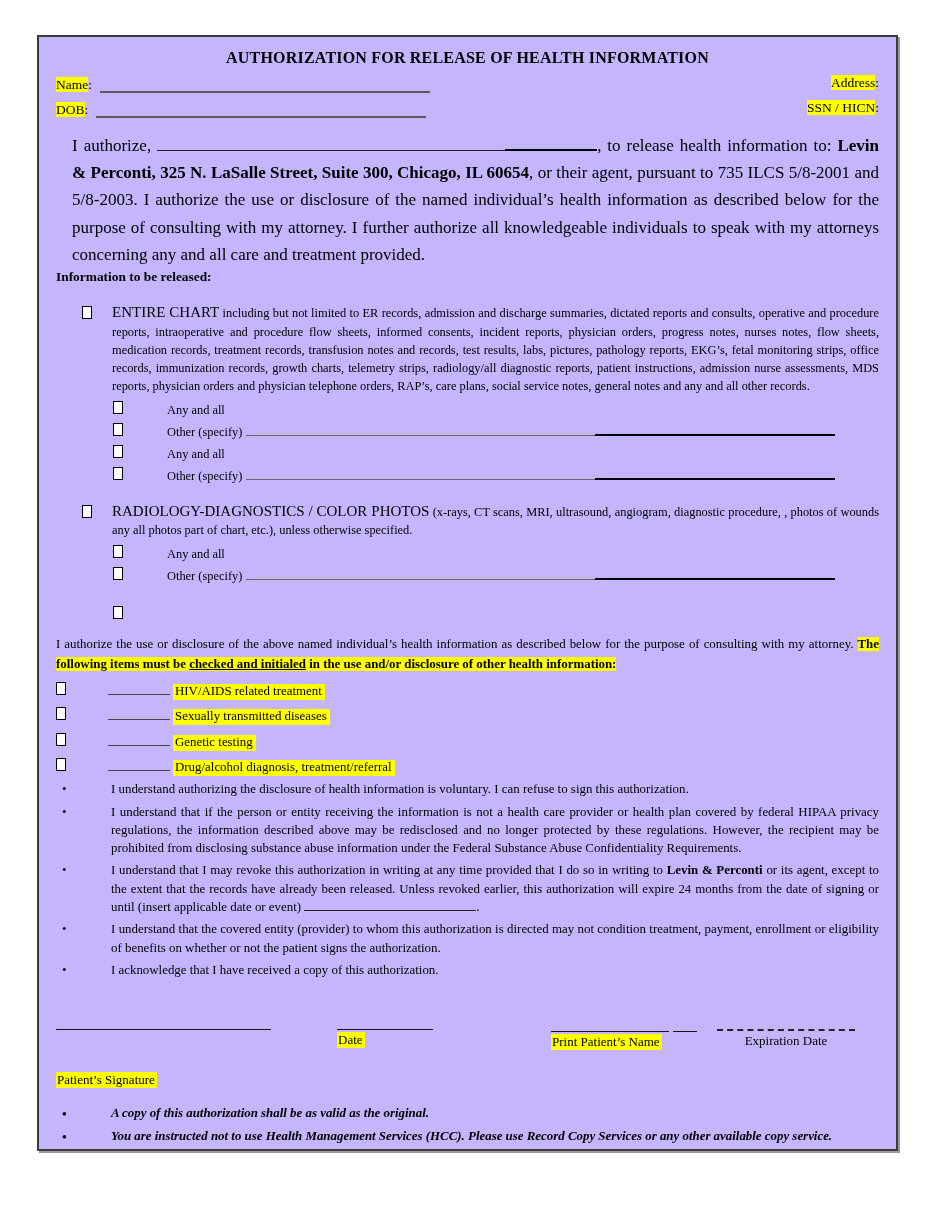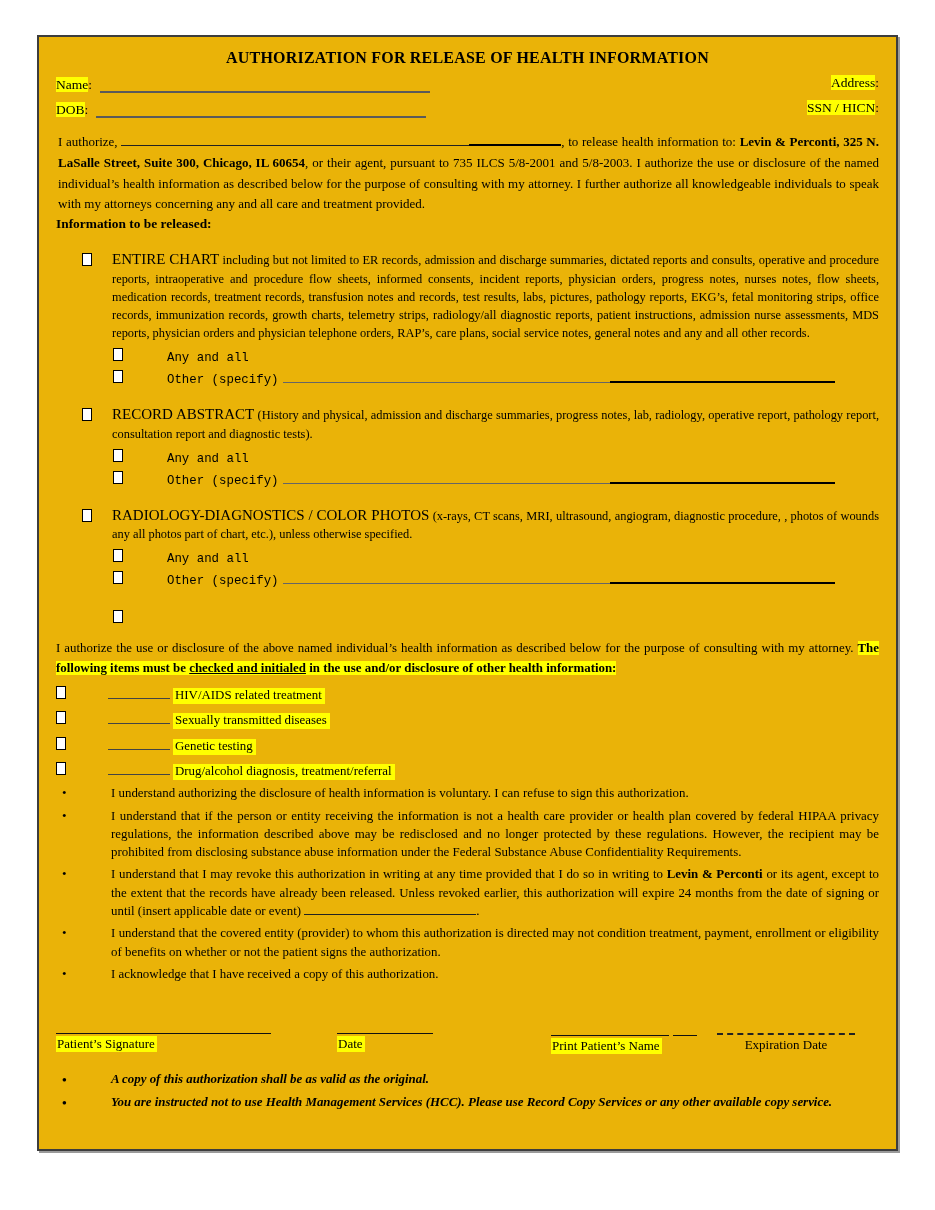--- a/index.html
+++ b/index.html
@@ -3,51 +3,51 @@
 <meta charset="utf-8">
 <style>
   html,body{margin:0;padding:0;background:#ffffff;}
   body{
     width:935px;height:1210px;overflow:hidden;position:relative;
     font-family:"Liberation Serif","DejaVu Serif",serif;color:#000;
   }
   .form-border{
     position:absolute;left:37px;top:35px;width:823px;height:1102px;
     border:2px solid #3d3d3d;box-shadow:2px 2px 0 #9a9a9a;
-    padding:10px 17px 0 17px;background:#eab308;
+    padding:10px 17px 0 17px;background:#c4b5fd;
   }
   .hl{background:#ffff00;}
   .title{
     text-align:center;font-weight:bold;font-size:16px;margin:2px 0 8px 0;letter-spacing:.2px;
   }
   
   .fields{font-size:13.5px;}
   .field-row{display:flex;margin-bottom:7px;}
   .fgroup{display:flex;align-items:flex-end;}
   .fgroup.left{width:396px;}
   .fgroup.right{width:430px;flex-direction:column;}
   .flabel{white-space:nowrap;}
   .fline{flex:1;border-bottom:2px solid #5a5a5a;margin-left:8px;height:14px;max-width:330px;}
   
   .blank{display:inline-block;border-bottom:1px solid #222;height:12px;vertical-align:baseline;}
   .blank.thick{border-bottom-width:2px;border-bottom-color:#000;}
   
-  .para{font-size:13px;line-height:1.6;text-align:justify;margin:14px 0 0 2px;}
+  .para{font-size:17px;line-height:1.6;text-align:justify;margin:14px 0 0 16px;}
   .info-head{font-weight:bold;font-size:13.4px;margin:1px 0 0 0;}
   
   .cb{
     display:inline-block;width:8px;height:11px;border:1.3px solid #000;
     background:#fff;vertical-align:baseline;flex:none;
   }
   
   .section{display:grid;grid-template-columns:30px 1fr;margin:17px 0 0 26px;}
   .section .cb{margin-top:4px;}
   .sec-text{font-size:12.4px;line-height:1.45;text-align:justify;}
   .sec-title{font-size:15px;}
-  .option{display:grid;grid-template-columns:53px 12px;grid-auto-flow:column;margin:3px 0 0 57px;font-size:12.4px;align-items:baseline;grid-template-columns:42px 1fr;font-family:Liberation Mono, monospace;}
+  .option{display:grid;grid-template-columns:53px 12px;grid-auto-flow:column;margin:3px 0 0 57px;font-size:12.4px;align-items:baseline;grid-template-columns:42px 1fr;}
   .option .cb{margin-top:2px;}
   .option-text{display:flex;align-items:baseline;margin-left:12px;}
   .option-label{white-space:nowrap;}
   .oline-a{flex-grow:1.45;border-bottom:1px solid #666;height:12px;margin-left:4px;}
   .oline-b{flex-grow:1;border-bottom:2px solid #000;height:12px;margin-right:44px;}
   .pathology{margin:20px 0 0 26px;}
   .path-head{display:grid;grid-template-columns:30px 1fr;font-size:14.2px;}
   .path-head .cb{margin-top:4px;}
   
   .disc-para{font-size:12.9px;line-height:1.5;text-align:justify;margin:16px 0 0 0;}
@@ -58,21 +58,21 @@
   .disc-label{margin-left:3px;padding:0 3px 1px 2px;}
   
   .bullet{display:grid;grid-template-columns:55px 1fr;font-size:12.9px;line-height:1.42;text-align:justify;margin-top:4px;}
   .bullet .dot{font-size:13px;padding-left:6px;}
   
   .sig-row{display:flex;margin:34px 0 0 0;font-size:13px;}
   .sig-col{display:flex;flex-direction:column;}
   .sig-line{border-bottom:1.6px solid #111;height:16px;}
   .sig-label{margin-top:2px;}
   .sig-label .hl{padding:0 2px 1px 1px;}
-  .c1{width:215px;}
+  .c1{width:215px;gap:40px;}
   .c2{width:96px;margin-left:66px;}
   .c3{width:150px;margin-left:118px;}
   .c3 .lines{display:flex;align-items:flex-end;}
   .c3 .sig-line{width:118px;}
   .c3 .sig-line.short{width:24px;margin-left:4px;height:18px;}
   .c4{width:138px;margin-left:16px;text-align:center;}
   .c4 .sig-line{border-bottom:2px dashed #222;}
   
   .footer{margin-top:16px;}
   .footer .bullet{font-weight:bold;font-style:italic;line-height:1.5;margin-top:3px;}
@@ -124,24 +124,20 @@
   </div>
   <div class="option">
     <span class="cb"></span>
     <div class="option-text">
         <span class="option-label">Other (specify)</span>
         <span class="oline-a"></span>
         <span class="oline-b"></span>
       </div>
   </div>
 
-  <div class="section">
-    <span class="cb"></span>
-    <div class="sec-text"><span class="sec-title">RECORD ABSTRACT</span><span> (History and physical, admission and discharge summaries, progress notes, lab, radiology, operative report, pathology report, consultation report and diagnostic tests).</span></div>
-  </div>
   <div class="option">
     <span class="cb"></span>
     <div class="option-text">
         <span class="option-label">Any and all</span>
       </div>
   </div>
   <div class="option">
     <span class="cb"></span>
     <div class="option-text">
         <span class="option-label">Other (specify)</span>

